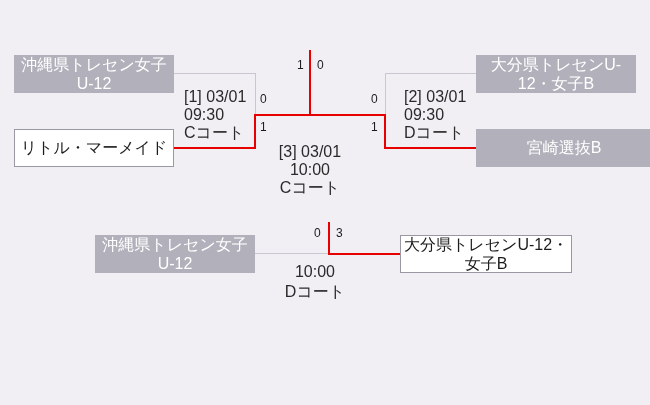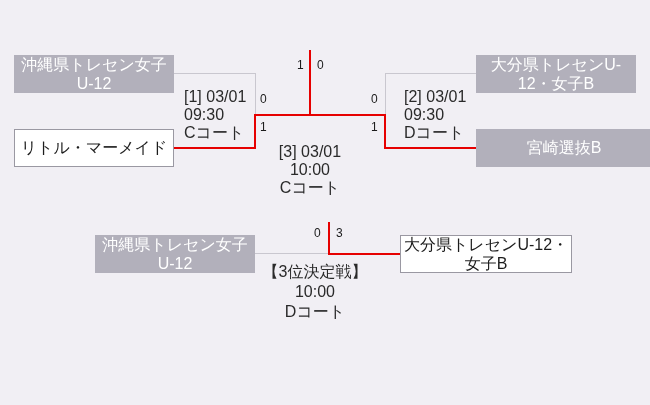--- a/index.html
+++ b/index.html
@@ -79,18 +79,17 @@
     <div>Dコート</div>
   </div>
 
   <div class="info centered" style="left:265px;top:143px;width:90px;">
     <div>[3] 03/01</div>
     <div>10:00</div>
     <div>Cコート</div>
   </div>
 
   <div class="info centered third" style="left:255px;top:262px;width:120px;">
-    <div>【3位決定戦】</div>
     <div>10:00</div>
     <div>Dコート</div>
   </div>
 
 </div>
 
 </body></html>

